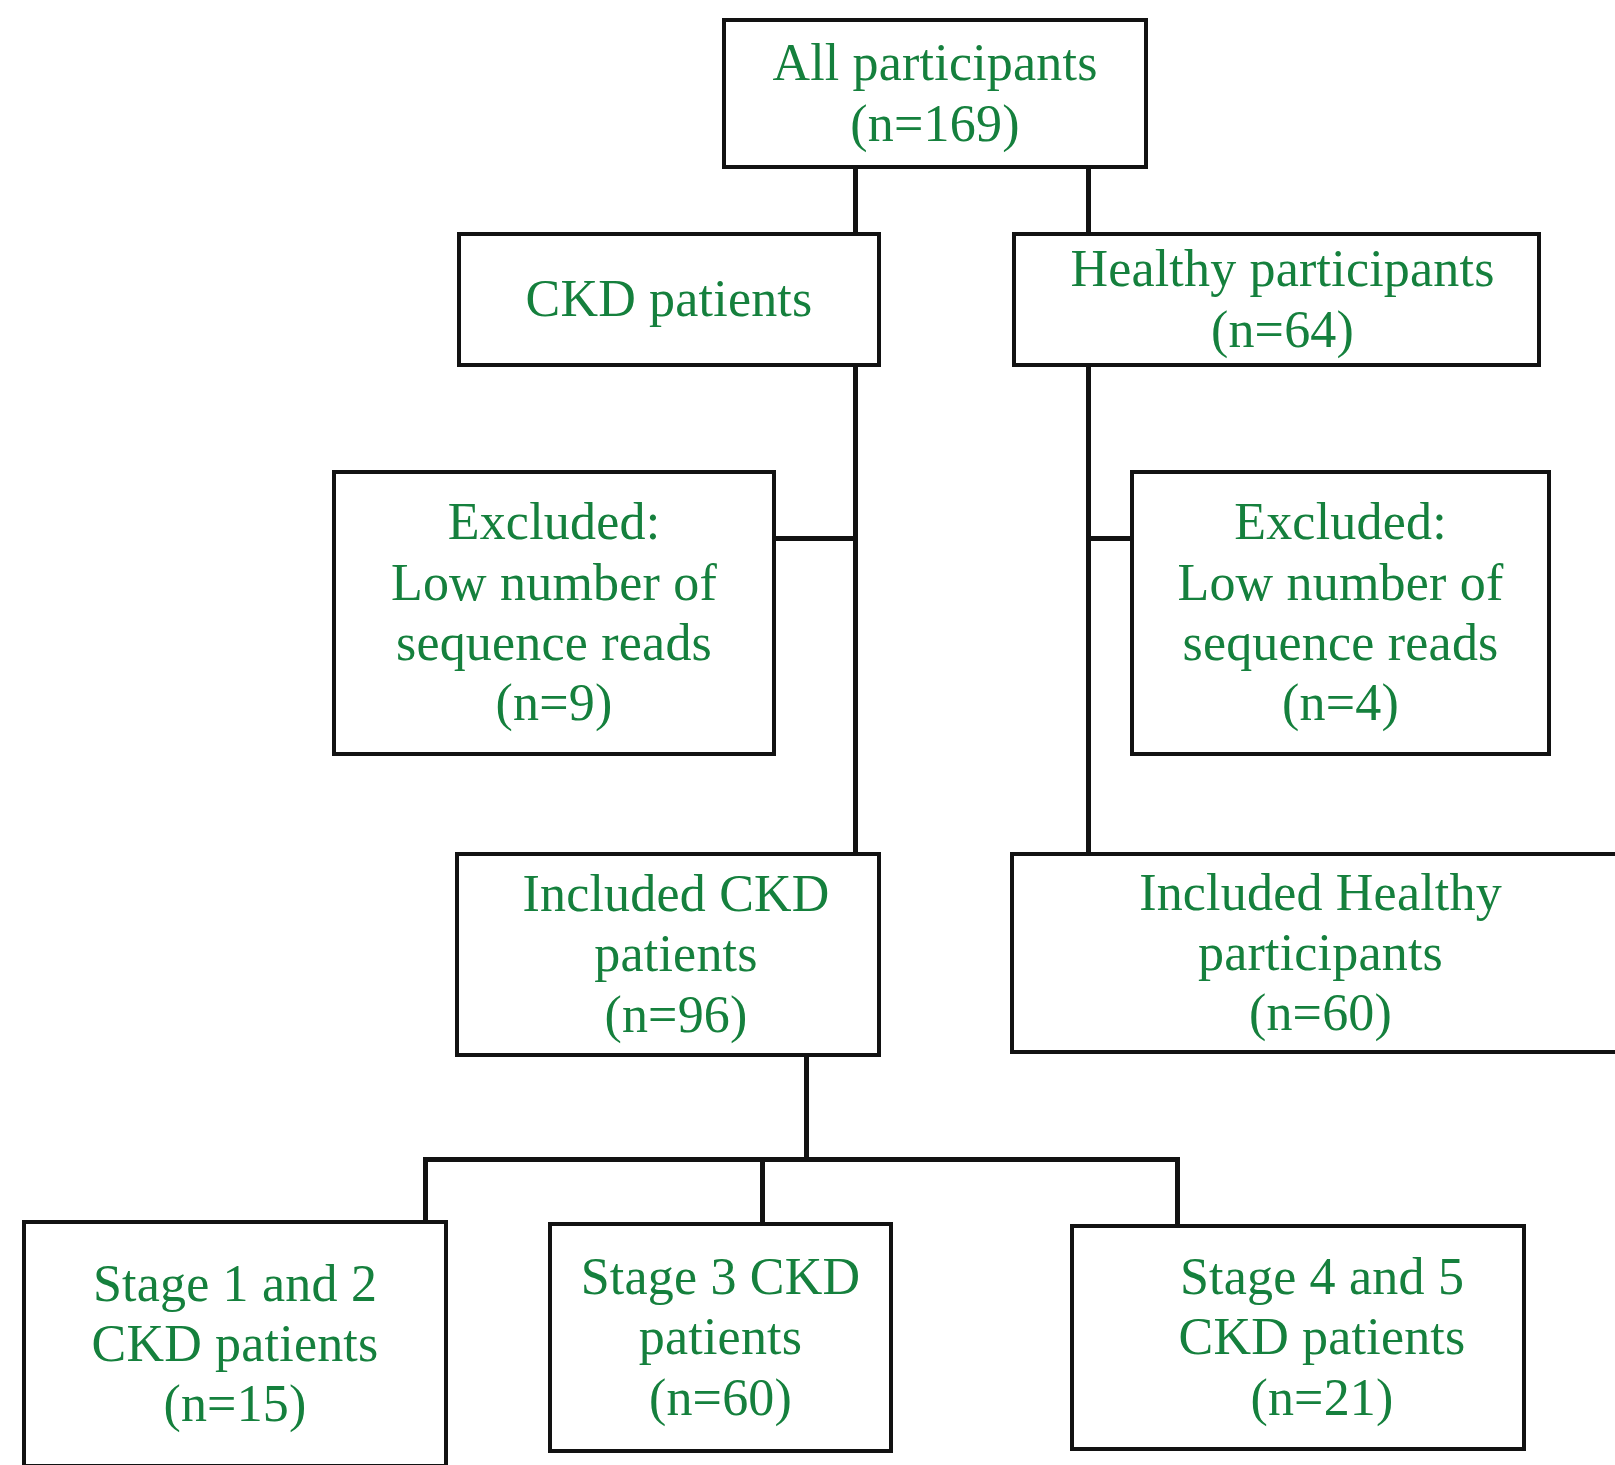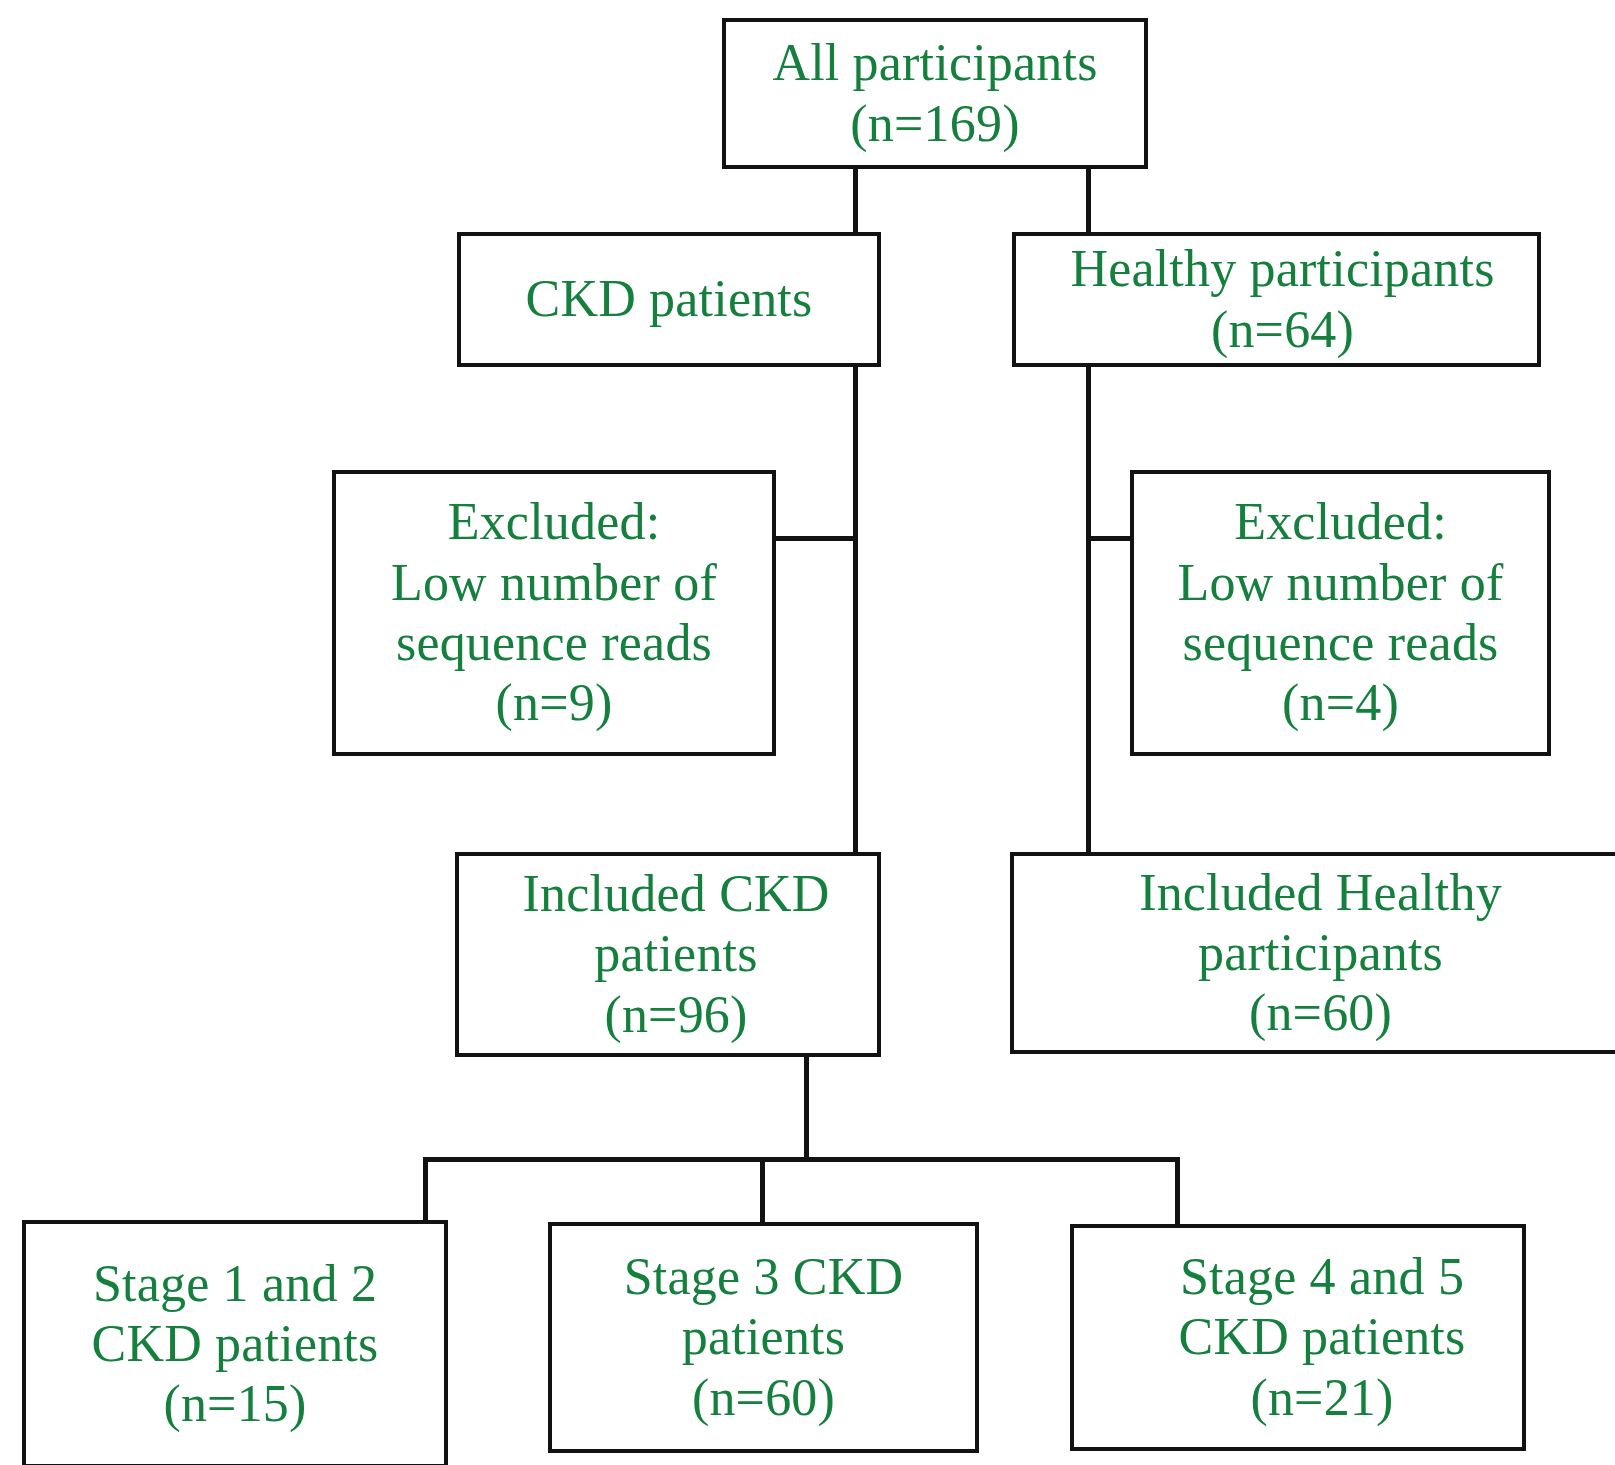--- a/index.html
+++ b/index.html
@@ -39,21 +39,21 @@
 
   
   #node-all          { left: 722px;  top: 18px;   width: 426px; height: 151px; }
   #node-ckd          { left: 457px;  top: 232px;  width: 424px; height: 135px; }
   #node-healthy      { left: 1012px; top: 232px;  width: 529px; height: 135px; padding-left: 12px; }
   #node-excl-ckd     { left: 332px;  top: 470px;  width: 444px; height: 286px; }
   #node-excl-healthy { left: 1130px; top: 470px;  width: 421px; height: 286px; }
   #node-inc-ckd      { left: 455px;  top: 852px;  width: 426px; height: 205px; padding-left: 16px; }
   #node-inc-healthy  { left: 1010px; top: 852px;  width: 621px; height: 202px; }
   #node-stage12      { left: 22px;   top: 1220px; width: 426px; height: 248px; }
-  #node-stage3       { left: 548px;  top: 1222px; width: 431px; height: 231px; }
+  #node-stage3       { left: 548px;  top: 1222px; width: 345px; height: 231px; }
   #node-stage45      { left: 1070px; top: 1224px; width: 456px; height: 227px; padding-left: 48px; }
 
   
   .line {
     position: absolute;
     background: #121212;
     z-index: 1;
   }
   .v { width: 5px; }
   .h { height: 5px; }

